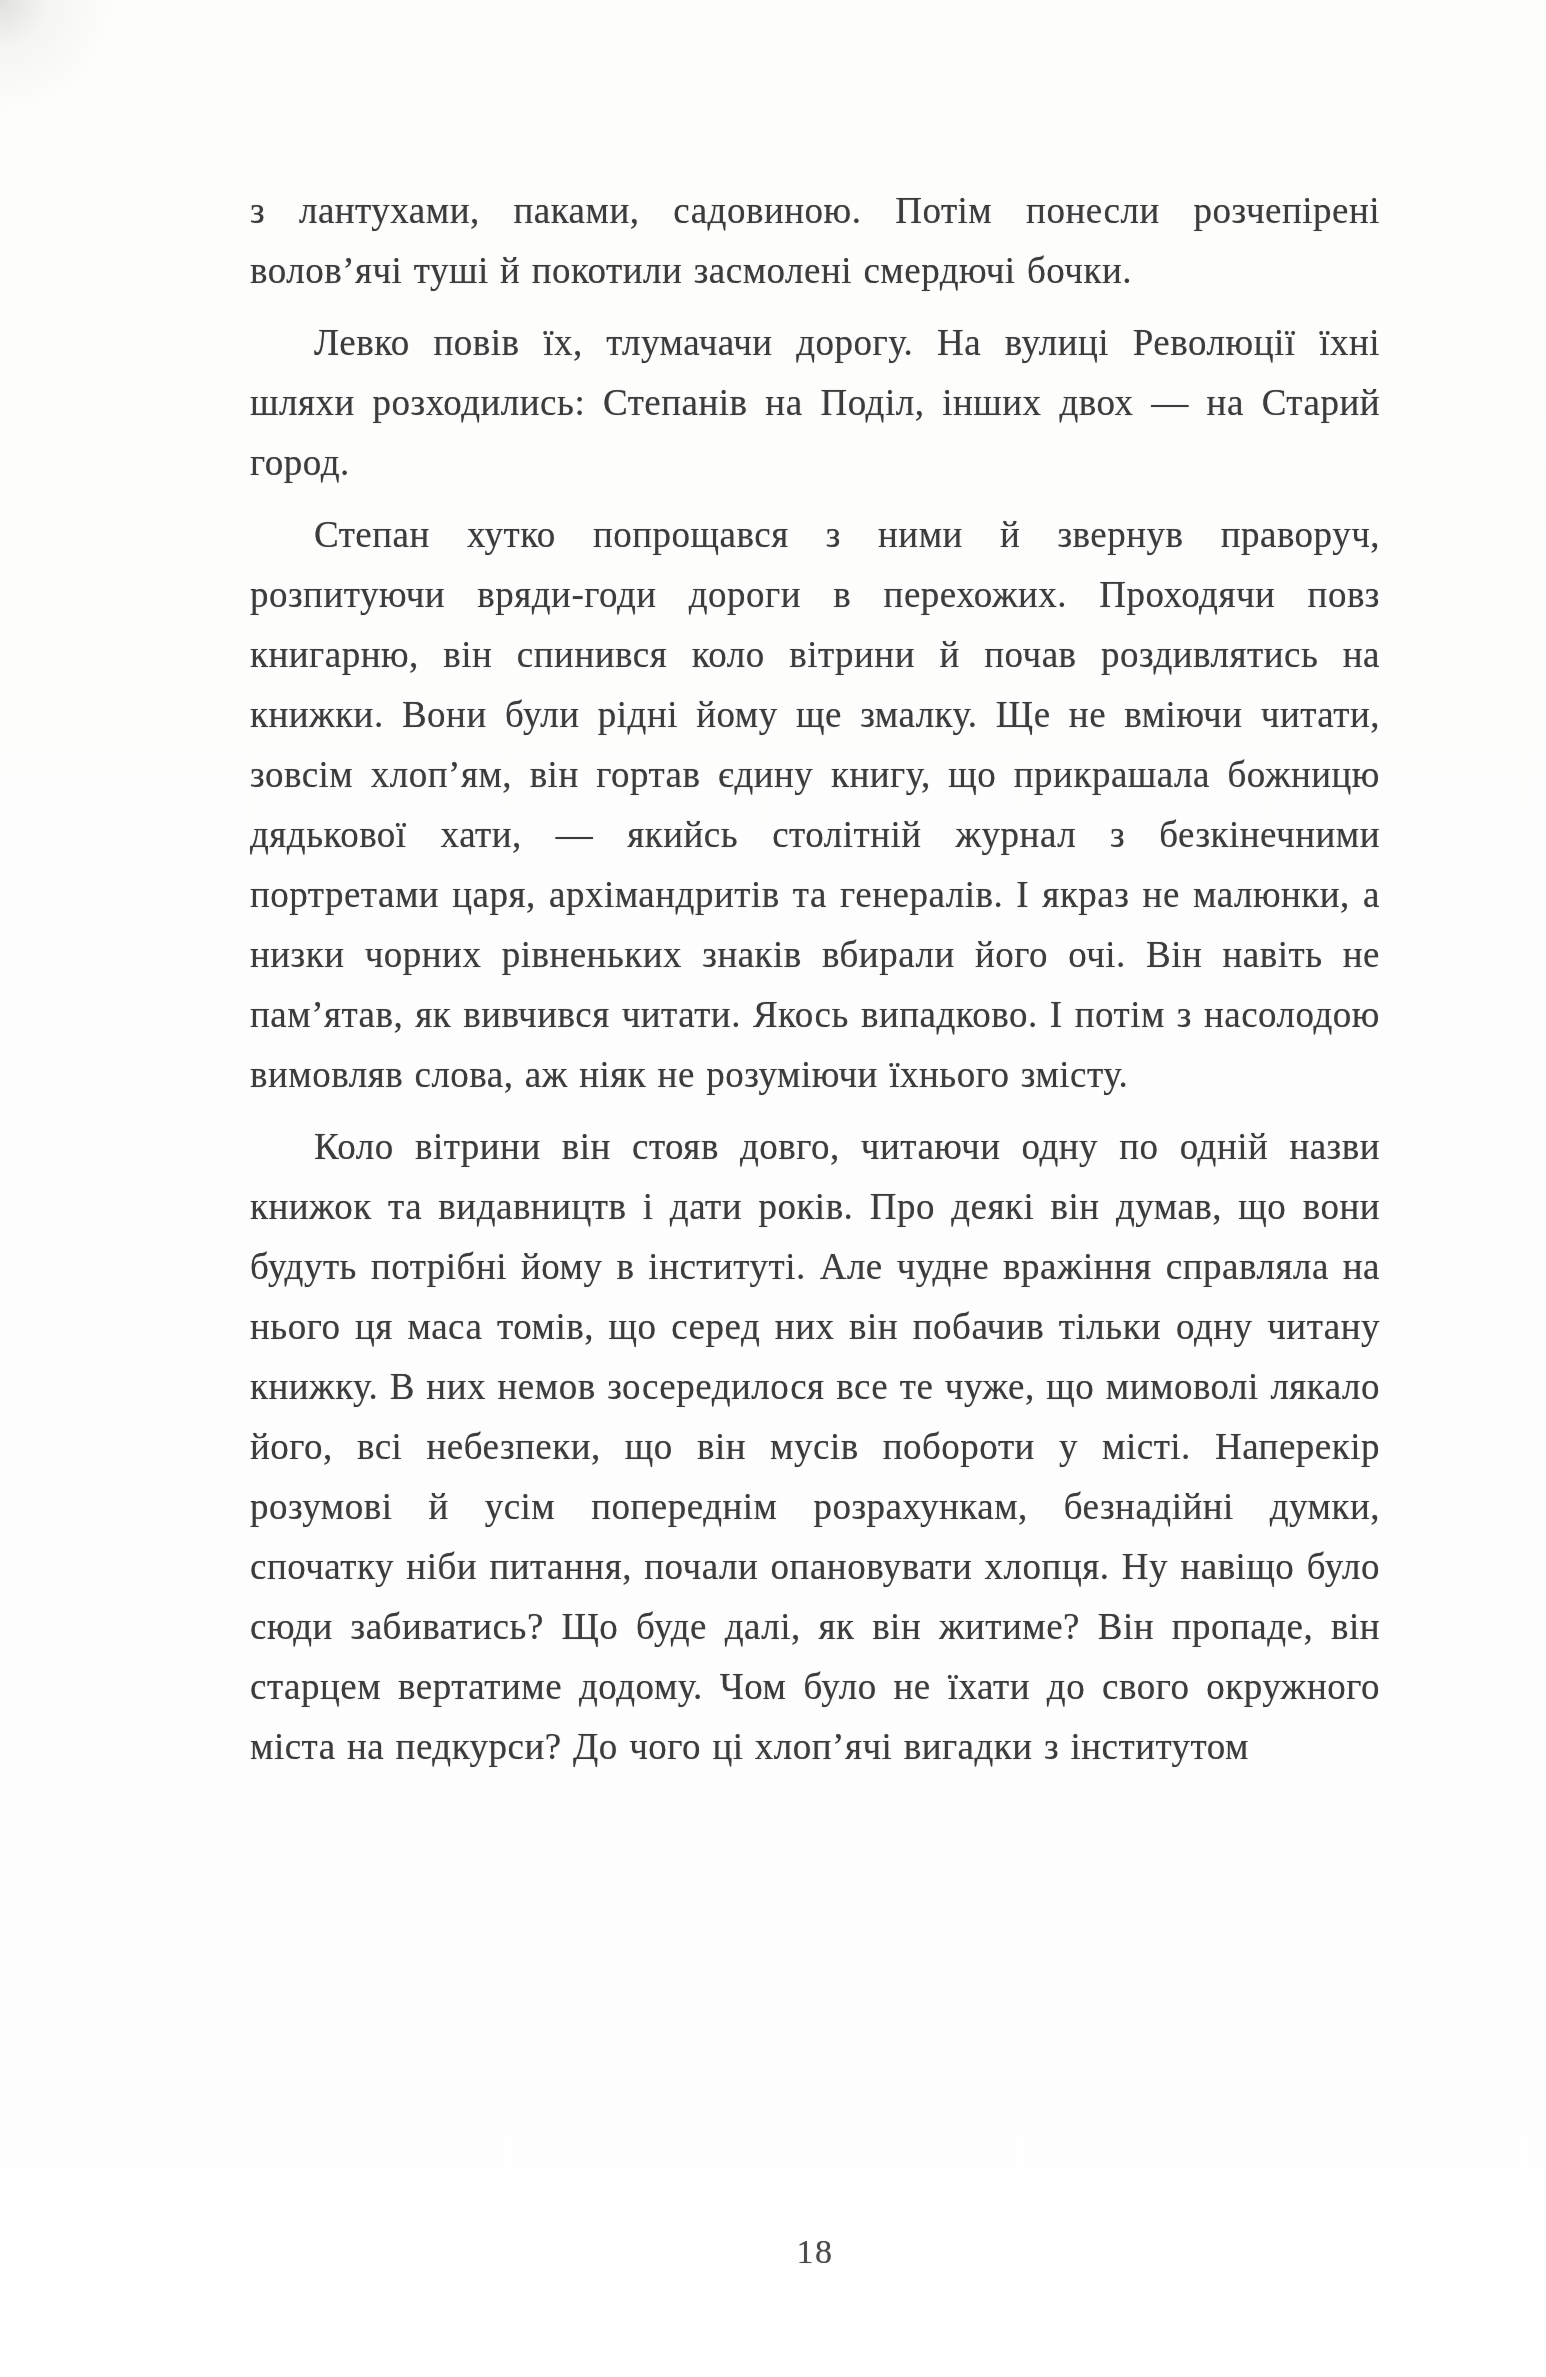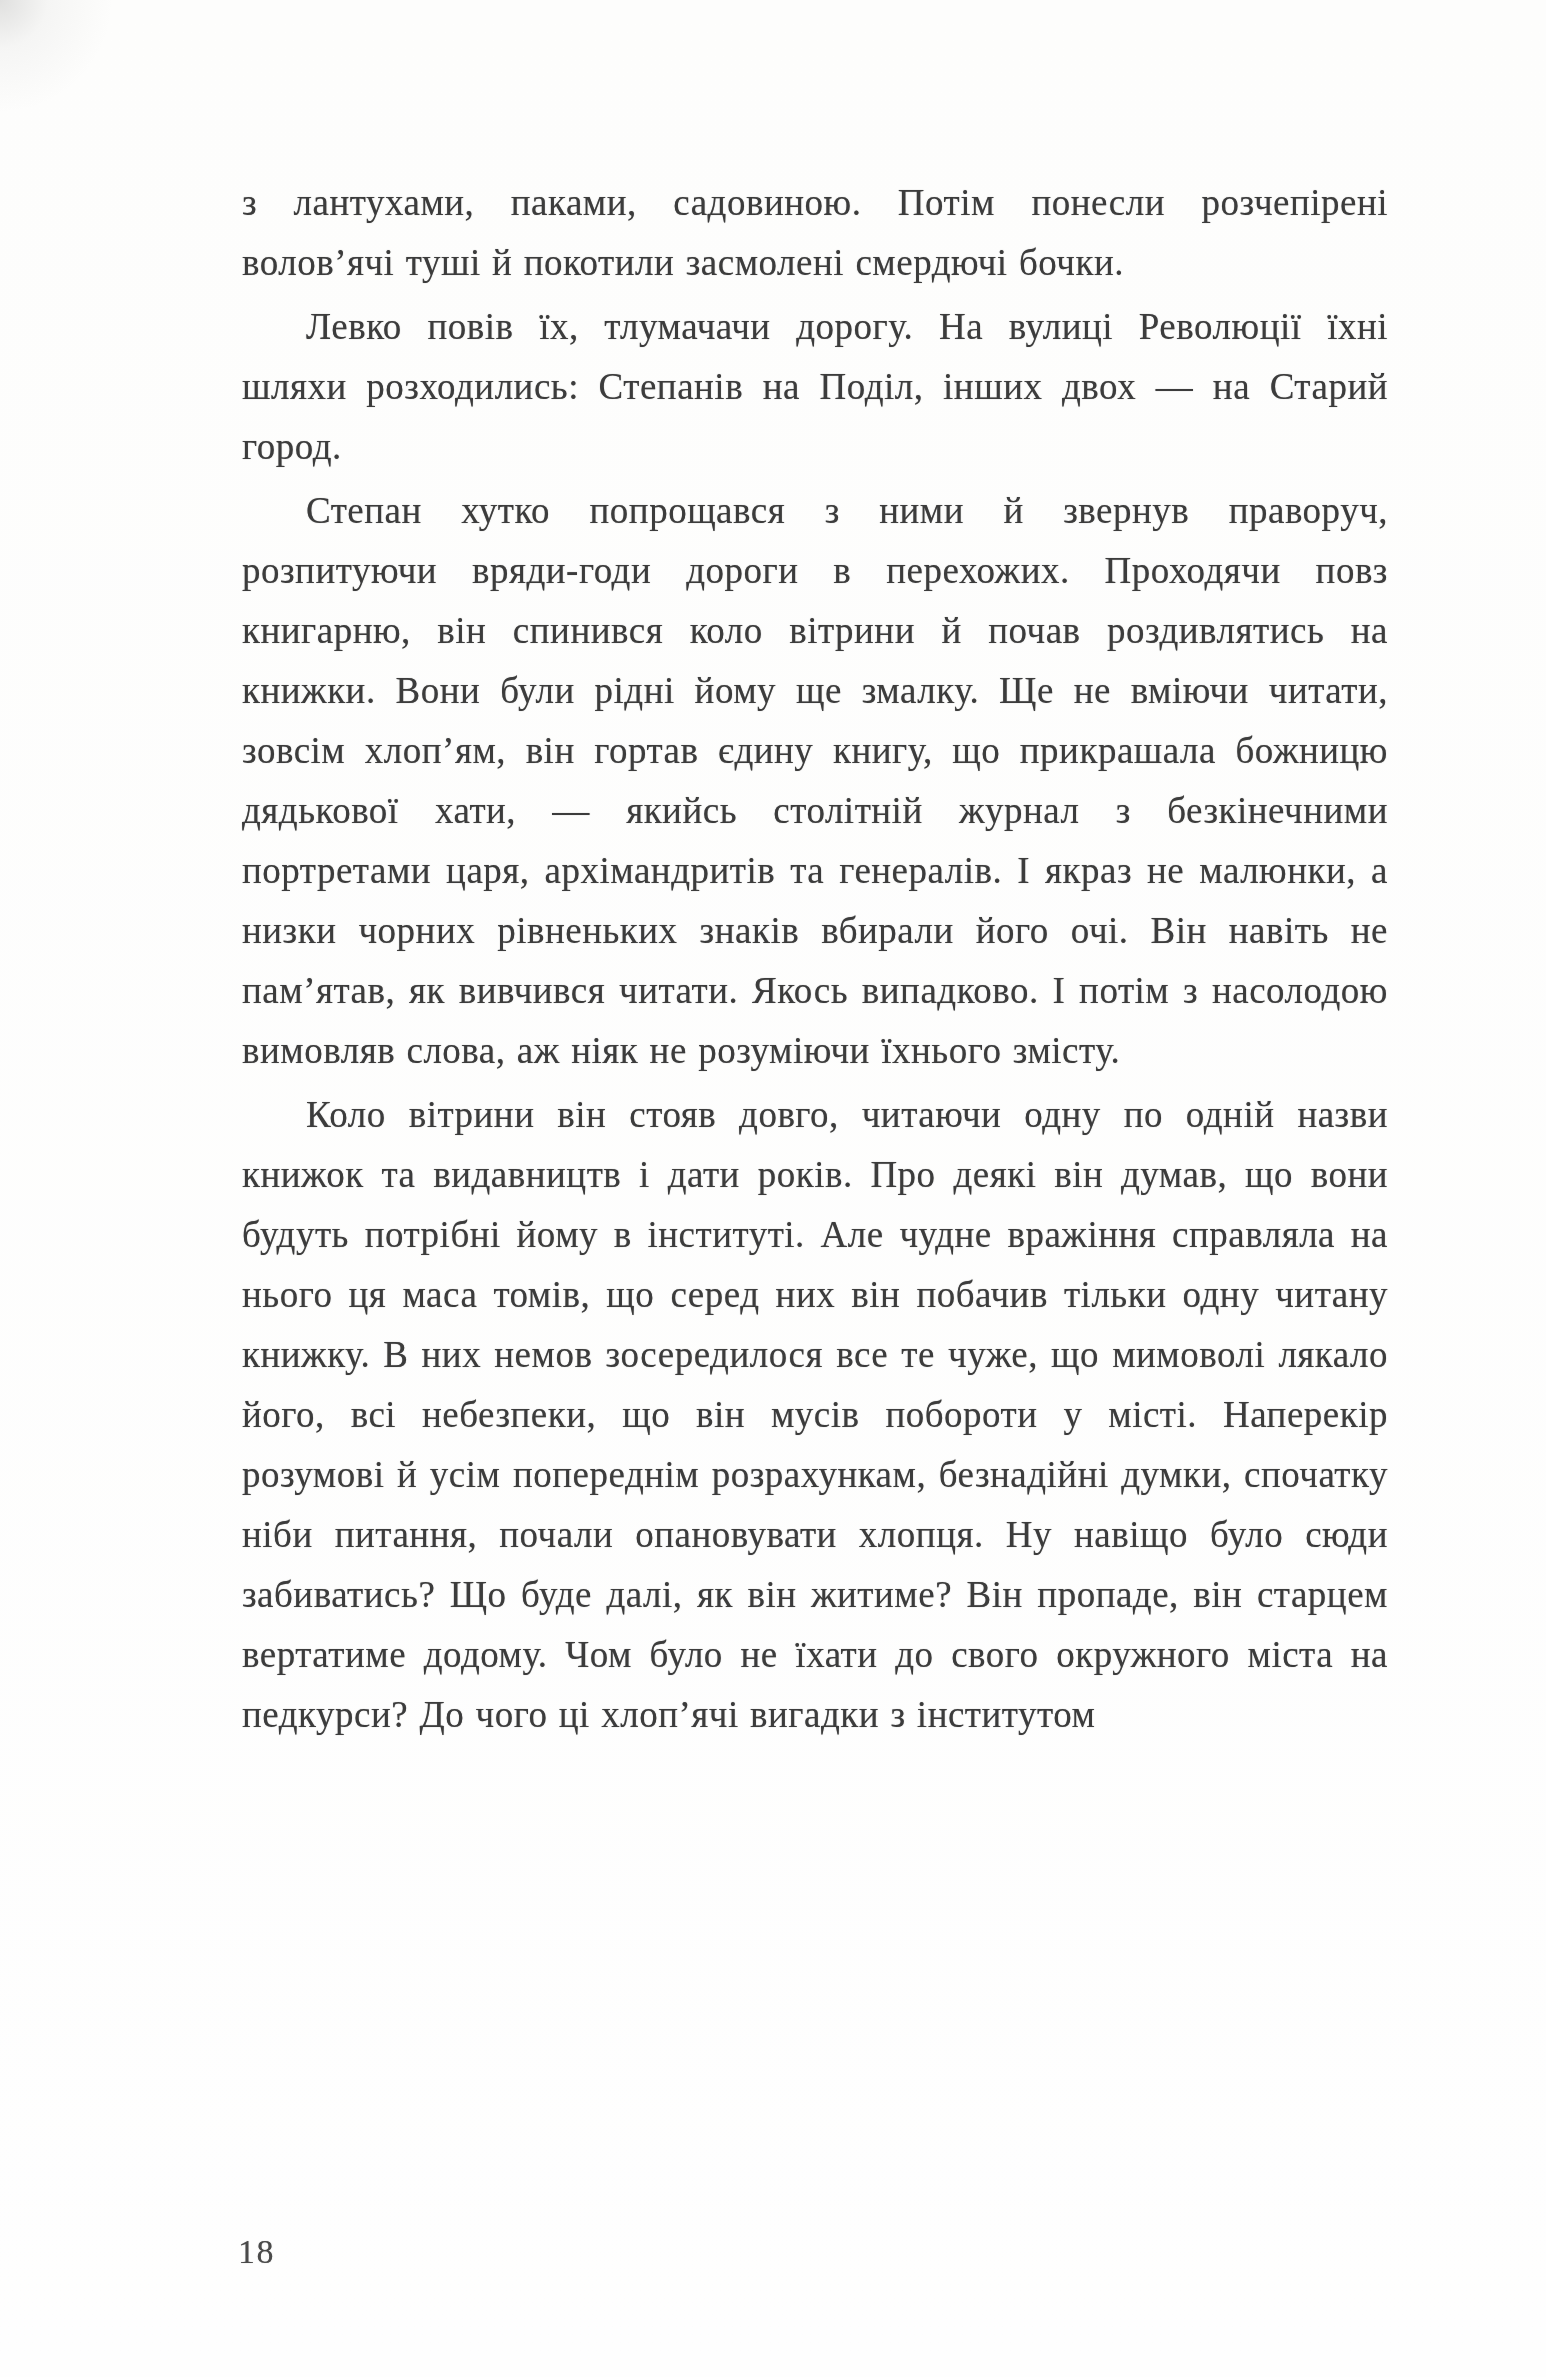--- a/index.html
+++ b/index.html
@@ -22,38 +22,39 @@
       linear-gradient(180deg, #fdfdfc 0%, #fefefe 100%);
   }
   .text-block {
     position: absolute;
     left: 238px;
     top: 169px;
     width: 1154px;
     color: #3c3c3c;
   }
   .text-block p {
-    margin: 4px;
+    margin: 12px;
     font-size: 37px;
     line-height: 60px;
     text-align: justify;
     text-indent: 64px;
     letter-spacing: 0.5px;
     word-spacing: 1.6px;
     
     text-shadow: 0 0 0.9px rgba(55,55,55,0.55);
   }
   .text-block p.no-indent {
     text-indent: 0;
   }
   .page-number {
     position: absolute;
     top: 2233px;
     left: 238px;
     width: 1154px;
+    text-align: center;
     font-size: 34px;
     color: #4a4a4a;
     letter-spacing: 1.6px;
     text-shadow: 0 0 0.8px rgba(70,70,70,0.5);
   }
   .corner-shadow {
     position: absolute;
     left: 0;
     top: 0;
     width: 129px;

